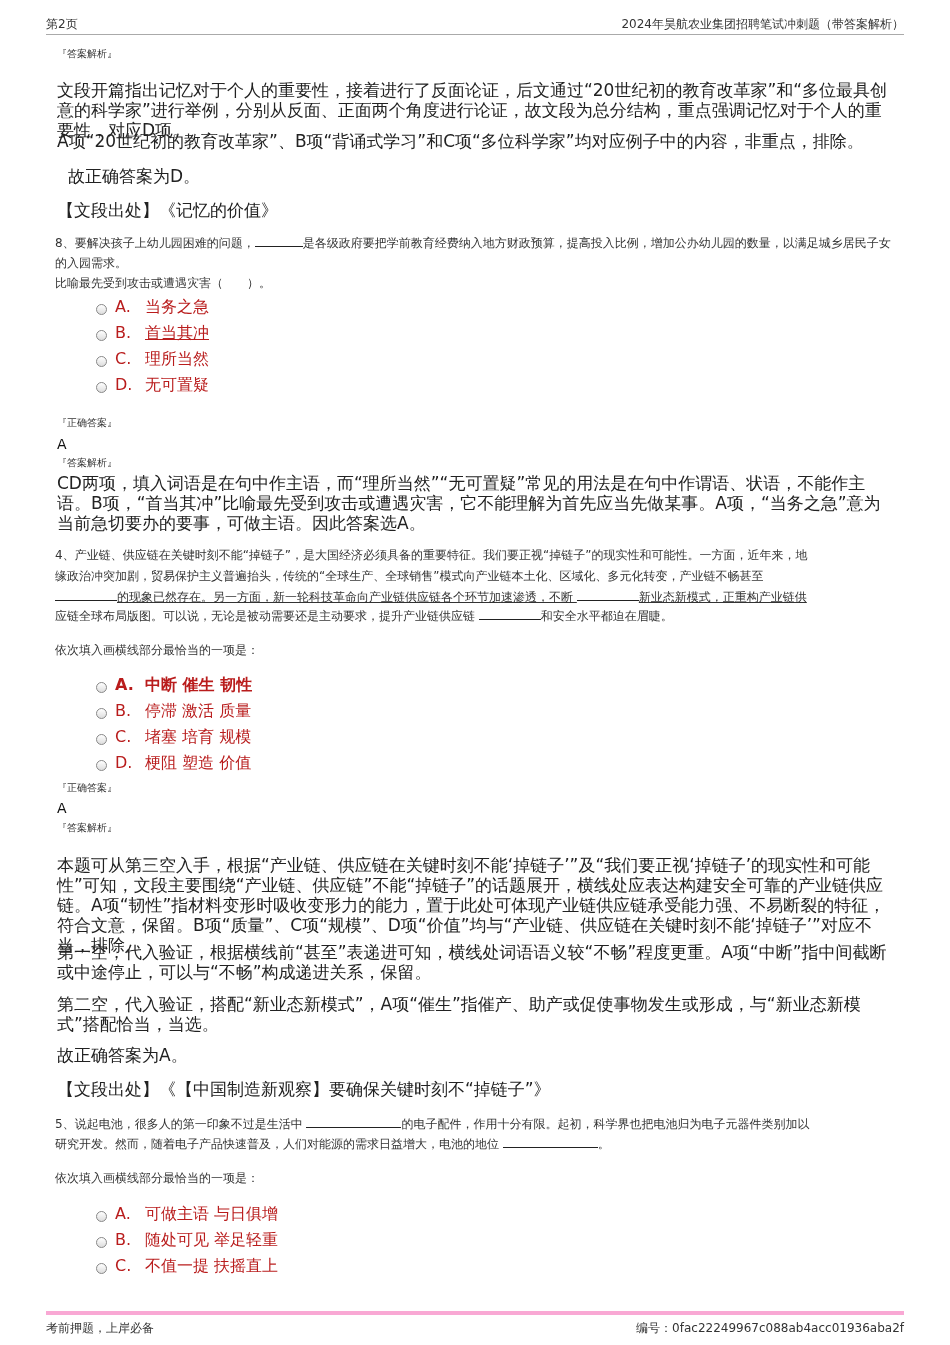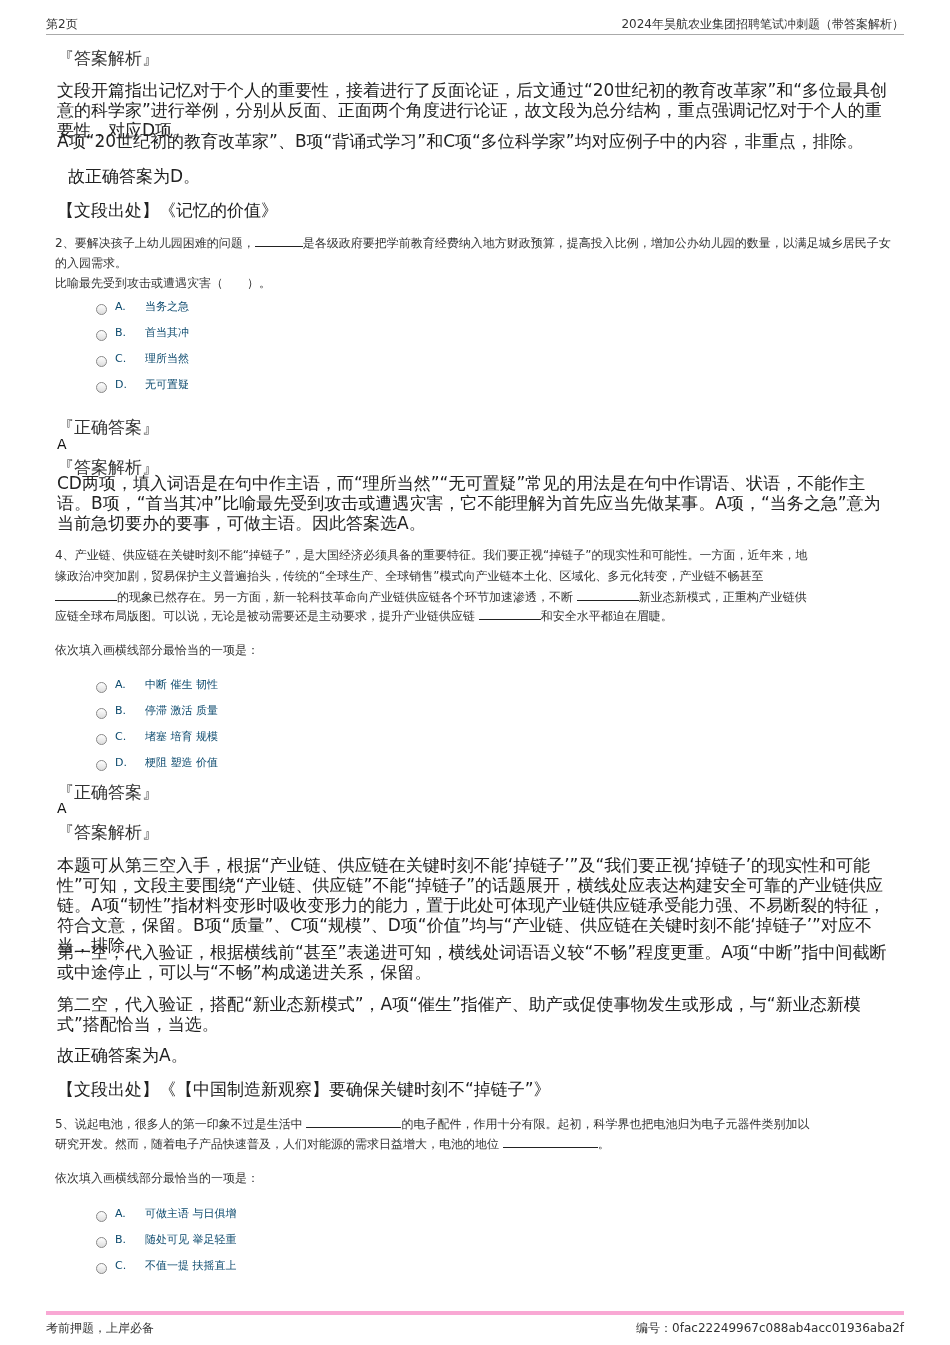--- a/index.html
+++ b/index.html
@@ -17,23 +17,23 @@
   .header .right { position: absolute; right: 0; top: 2px; }
   .footer {
     position: absolute; left: 46px; right: 46px; top: 1311px; height: 22px;
     border-top: 4px solid #f9a8d4;
     font-size: 12px; color: #333;
   }
   .footer .left { position: absolute; left: 0; top: 5px; }
   .footer .right { position: absolute; right: 0; top: 5px; margin-left: 18px; }
   .p { position: absolute; left: 57px; width: 836px; font-size: 17px; line-height: 20px; color: #222; }
   .q { position: absolute; left: 55px; width: 840px; font-size: 12px; line-height: 21px; color: #333; }
-  .label { position: absolute; left: 57px; font-size: 17px; color: #333; }
+  .label { position: absolute; left: 57px; font-size: 10px; color: #333; }
   .ans { position: absolute; left: 57px; font-size: 14px; color: #111; }
-  .opt { position: absolute; left: 96px; font-size: 11px; color: #0c4a6e; height: 20px; line-height: 20px; }
+  .opt { position: absolute; left: 96px; font-size: 16px; color: #b91c1c; height: 20px; line-height: 20px; }
   .radio {
     display: inline-block; width: 9px; height: 9px; border-radius: 50%;
     border: 1px solid #888; background: linear-gradient(#fff, #ddd);
     vertical-align: middle; margin-right: 8px; position: relative; top: 2px;
   }
   .opt .letter { display: inline-block; width: 30px; }
   .blank { display: inline-block; border-bottom: 1px solid #222; height: 12px; vertical-align: baseline; }
 </style>
 </head>
 <body>
@@ -43,45 +43,45 @@
   <span class="right">2024年昊航农业集团招聘笔试冲刺题（带答案解析）</span>
 </div>
 
 <div class="label" style="top:47px;">『答案解析』</div>
 <div class="p" style="top:80px;">文段开篇指出记忆对于个人的重要性，接着进行了反面论证，后文通过“20世纪初的教育改革家”和“多位最具创意的科学家”进行举例，分别从反面、正面两个角度进行论证，故文段为总分结构，重点强调记忆对于个人的重要性，对应D项。</div>
 <div class="p" style="top:131px;">A项“20世纪初的教育改革家”、B项“背诵式学习”和C项“多位科学家”均对应例子中的内容，非重点，排除。</div>
 <div class="p" style="top:166px;margin-left:11px;">故正确答案为D。</div>
 <div class="p" style="top:200px;">【文段出处】《记忆的价值》</div>
 
 <div class="q" style="top:233px; line-height:20px;">
-  <span>2、要解决孩子上幼儿园困难的问题，</span><span class="blank" style="width:48px;"></span><span>是各级政府要把学前教育经费纳入地方财政预算，提高投入比例，增加公办幼儿园的数量，以满足城乡居民子女的入园需求。</span>
+  <span>8、要解决孩子上幼儿园困难的问题，</span><span class="blank" style="width:48px;"></span><span>是各级政府要把学前教育经费纳入地方财政预算，提高投入比例，增加公办幼儿园的数量，以满足城乡居民子女的入园需求。</span>
 </div>
 <div class="q" style="top:273px;">比喻最先受到攻击或遭遇灾害（　　）。</div>
 
 <div class="opt" style="top:297px;"><span class="radio"></span><span class="letter">A.</span><span>当务之急</span></div>
-<div class="opt" style="top:323px;"><span class="radio"></span><span class="letter">B.</span><span>首当其冲</span></div>
+<div class="opt" style="top:323px;text-decoration:underline;"><span class="radio"></span><span class="letter">B.</span><span>首当其冲</span></div>
 <div class="opt" style="top:349px;"><span class="radio"></span><span class="letter">C.</span><span>理所当然</span></div>
 <div class="opt" style="top:375px;"><span class="radio"></span><span class="letter">D.</span><span>无可置疑</span></div>
 
 <div class="label" style="top:416px;">『正确答案』</div>
 <div class="ans" style="top:436px;">A</div>
 <div class="label" style="top:456px;">『答案解析』</div>
 <div class="p" style="top:473px;">CD两项，填入词语是在句中作主语，而“理所当然”“无可置疑”常见的用法是在句中作谓语、状语，不能作主语。B项，“首当其冲”比喻最先受到攻击或遭遇灾害，它不能理解为首先应当先做某事。A项，“当务之急”意为当前急切要办的要事，可做主语。因此答案选A。</div>
 
 <div class="q" style="top:545px;">4、产业链、供应链在关键时刻不能“掉链子”，是大国经济必须具备的重要特征。我们要正视“掉链子”的现实性和可能性。一方面，近年来，地</div>
 <div class="q" style="top:566px;">缘政治冲突加剧，贸易保护主义普遍抬头，传统的“全球生产、全球销售”模式向产业链本土化、区域化、多元化转变，产业链不畅甚至</div>
-<div class="q" style="top:587px;">
+<div class="q" style="top:587px;text-decoration:underline;">
   <span class="blank" style="width:62px;"></span><span>的现象已然存在。另一方面，新一轮科技革命向产业链供应链各个环节加速渗透，不断</span>&nbsp;<span class="blank" style="width:62px;"></span><span>新业态新模式，正重构产业链供</span>
 </div>
 <div class="q" style="top:606px;">
   <span>应链全球布局版图。可以说，无论是被动需要还是主动要求，提升产业链供应链</span>&nbsp;<span class="blank" style="width:62px;"></span><span>和安全水平都迫在眉睫。</span>
 </div>
 <div class="q" style="top:640px;">依次填入画横线部分最恰当的一项是：</div>
 
-<div class="opt" style="top:675px;"><span class="radio"></span><span class="letter">A.</span><span>中断 催生 韧性</span></div>
+<div class="opt" style="top:675px;font-weight:bold;"><span class="radio"></span><span class="letter">A.</span><span>中断 催生 韧性</span></div>
 <div class="opt" style="top:701px;"><span class="radio"></span><span class="letter">B.</span><span>停滞 激活 质量</span></div>
 <div class="opt" style="top:727px;"><span class="radio"></span><span class="letter">C.</span><span>堵塞 培育 规模</span></div>
 <div class="opt" style="top:753px;"><span class="radio"></span><span class="letter">D.</span><span>梗阻 塑造 价值</span></div>
 
 <div class="label" style="top:781px;">『正确答案』</div>
 <div class="ans" style="top:800px;">A</div>
 <div class="label" style="top:821px;">『答案解析』</div>
 <div class="p" style="top:855px;">本题可从第三空入手，根据“产业链、供应链在关键时刻不能‘掉链子’”及“我们要正视‘掉链子’的现实性和可能性”可知，文段主要围绕“产业链、供应链”不能“掉链子”的话题展开，横线处应表达构建安全可靠的产业链供应链。A项“韧性”指材料变形时吸收变形力的能力，置于此处可体现产业链供应链承受能力强、不易断裂的特征，符合文意，保留。B项“质量”、C项“规模”、D项“价值”均与“产业链、供应链在关键时刻不能‘掉链子’”对应不当，排除。</div>
 <div class="p" style="top:942px;">第一空，代入验证，根据横线前“甚至”表递进可知，横线处词语语义较“不畅”程度更重。A项“中断”指中间截断或中途停止，可以与“不畅”构成递进关系，保留。</div>
 <div class="p" style="top:994px;">第二空，代入验证，搭配“新业态新模式”，A项“催生”指催产、助产或促使事物发生或形成，与“新业态新模式”搭配恰当，当选。</div>

